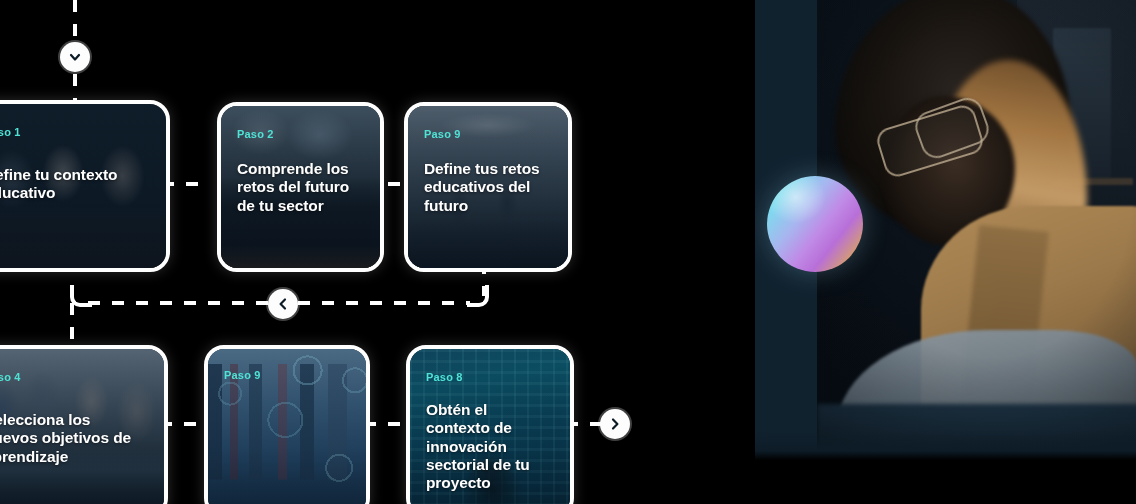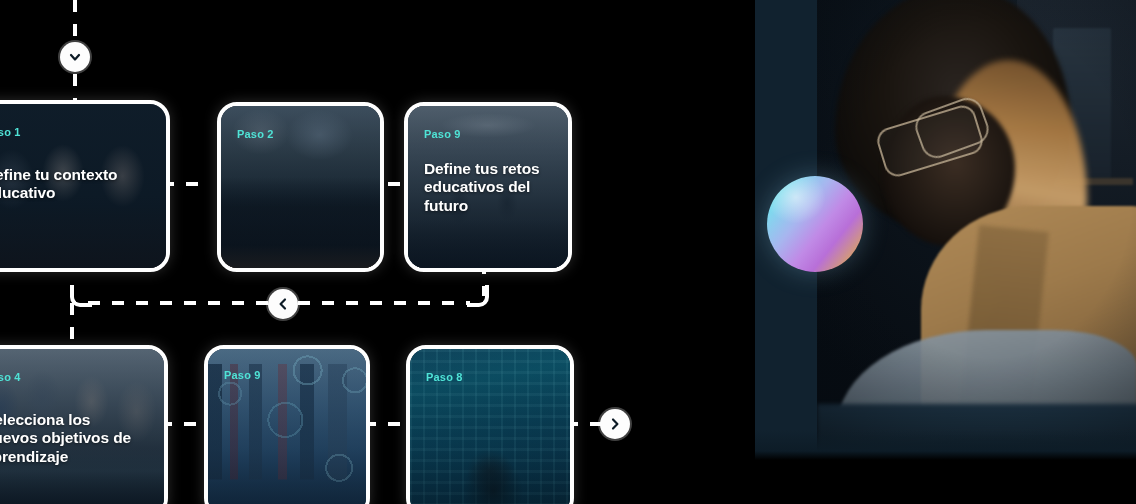--- a/index.html
+++ b/index.html
@@ -203,20 +203,21 @@
     <div class="card-art" style="background:
            linear-gradient(180deg,#5d6f7e 0%,#45555f 28%,#22303a 62%,#3a2c20 100%);"></div>
     <div class="card-art" style="background:
         radial-gradient(30% 22% at 62% 18%, rgba(150,170,190,.55) 0%, rgba(150,170,190,0) 70%),
         radial-gradient(26% 20% at 25% 16%, rgba(190,200,210,.35) 0%, rgba(190,200,210,0) 70%),
         linear-gradient(180deg, rgba(0,0,0,0) 44%, rgba(12,18,24,.8) 62%, rgba(10,16,22,.9) 86%, rgba(74,52,32,.7) 100%);"></div>
     <div class="card-tint"></div>
     <div class="card-body">
       <div class="step-label">Paso 2</div>
       <div class="spacer" style="height:18px;"></div>
+      <div class="step-title">Comprende los retos del futuro de tu sector</div>
     </div>
   </div>
 
   <div class="card" style="left:404px;top:102px;width:160px;height:162px;">
     <div class="card-art" style="background:
            linear-gradient(180deg,#7c8a96 0%,#5b6a77 30%,#36444f 66%,#1e2a34 100%);"></div>
     <div class="card-art" style="background:
         radial-gradient(40% 10% at 50% 12%, rgba(215,225,235,.35) 0%, rgba(215,225,235,0) 75%),
         radial-gradient(9% 16% at 32% 62%, rgba(40,52,64,.8) 0%, rgba(40,52,64,0) 72%),
         radial-gradient(9% 16% at 62% 60%, rgba(40,52,64,.8) 0%, rgba(40,52,64,0) 72%),
@@ -279,20 +280,21 @@
     <div class="card-art" style="background:
         repeating-linear-gradient(90deg, rgba(120,215,225,.13) 0 2px, rgba(0,0,0,0) 2px 13px),
         repeating-linear-gradient(180deg, rgba(140,225,235,.1) 0 3px, rgba(0,0,0,0) 3px 11px);"></div>
     <div class="card-art" style="background:
         radial-gradient(26% 30% at 52% 86%, rgba(10,16,22,.92) 0%, rgba(10,16,22,0) 72%),
         radial-gradient(20% 18% at 50% 74%, rgba(22,32,40,.7) 0%, rgba(22,32,40,0) 74%);"></div>
     <div class="card-tint" style="background:linear-gradient(180deg,rgba(6,40,56,.3) 0%,rgba(5,34,50,.42) 60%,rgba(4,24,36,.6) 100%);"></div>
     <div class="card-body" style="padding-top:22px;">
       <div class="step-label">Paso 8</div>
       <div class="spacer" style="height:16px;"></div>
+      <div class="step-title">Obtén el contexto de innovación sectorial de tu proyecto</div>
     </div>
   </div>
 
 </div>
 
 <div id="hero">
   <div id="hero-navy"></div>
 
   <div id="hero-photo">
     <div class="ph" id="ph-bg"></div>

